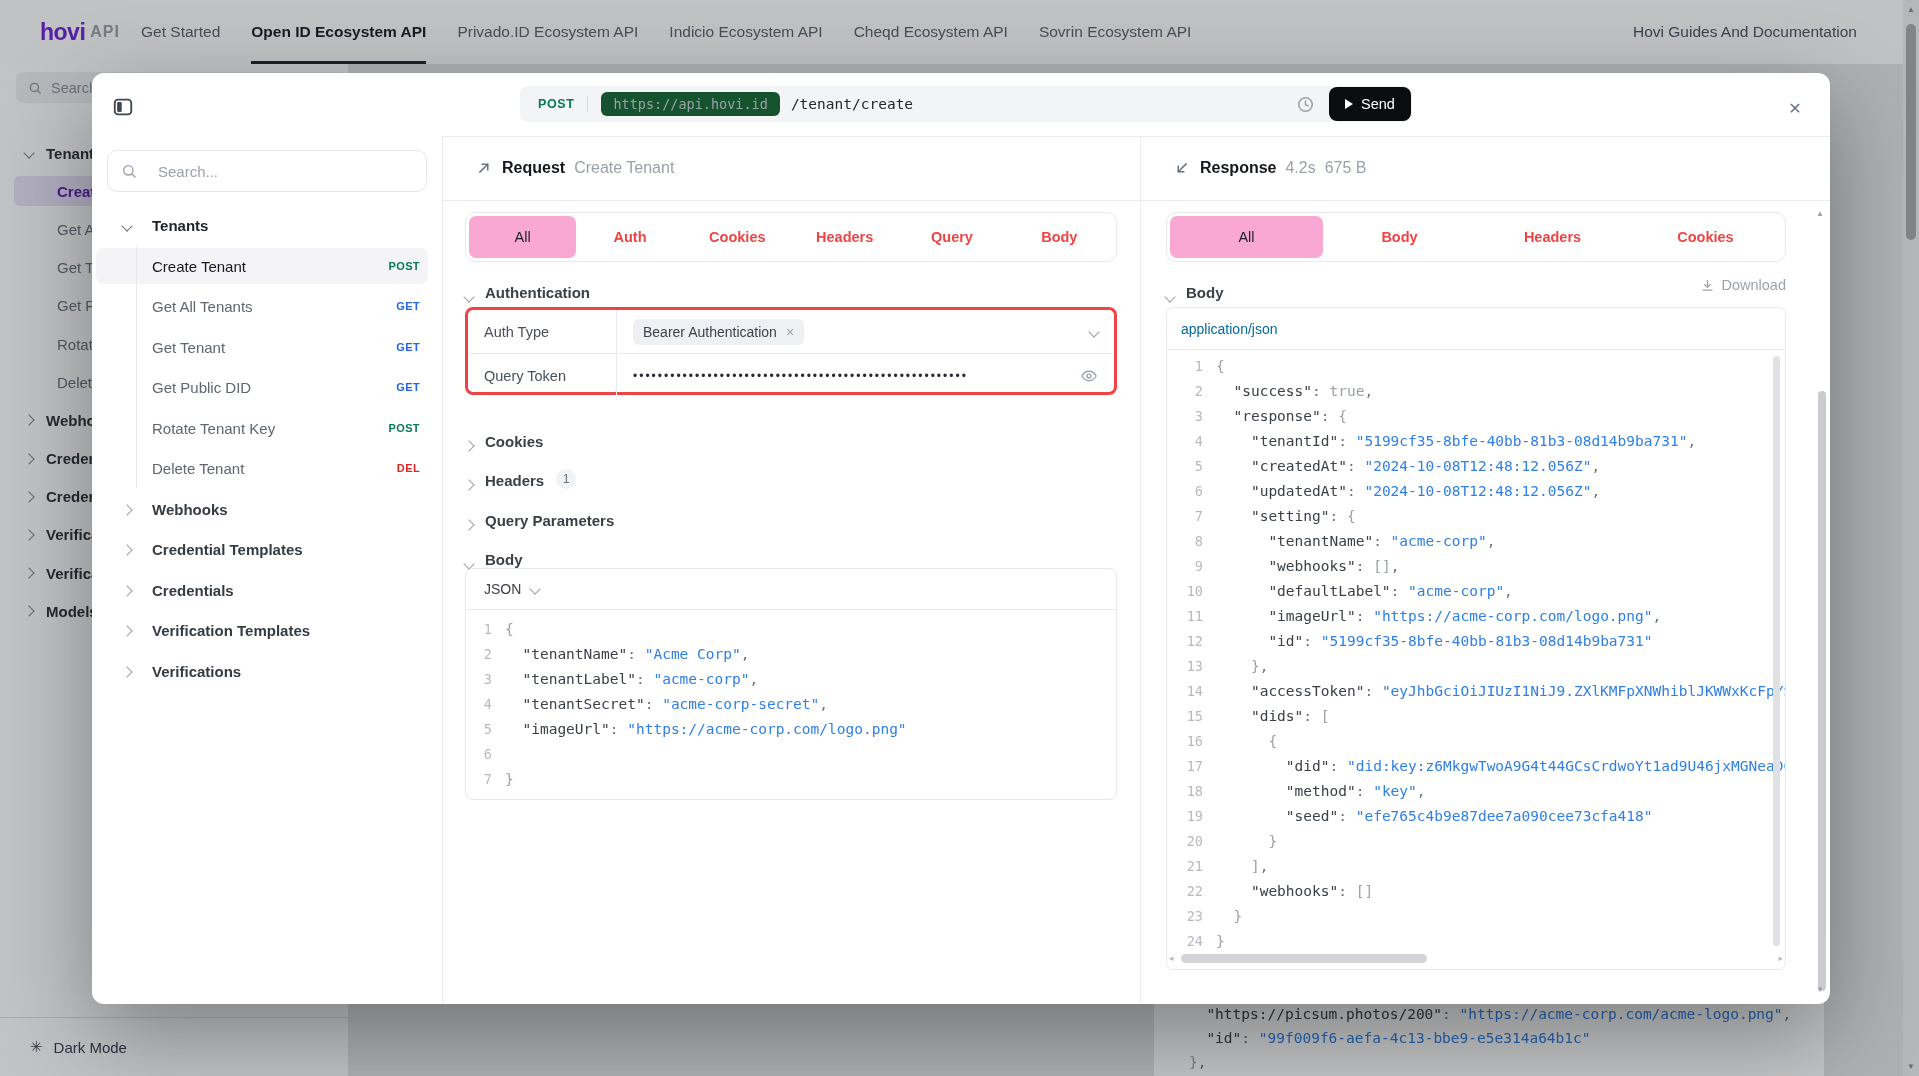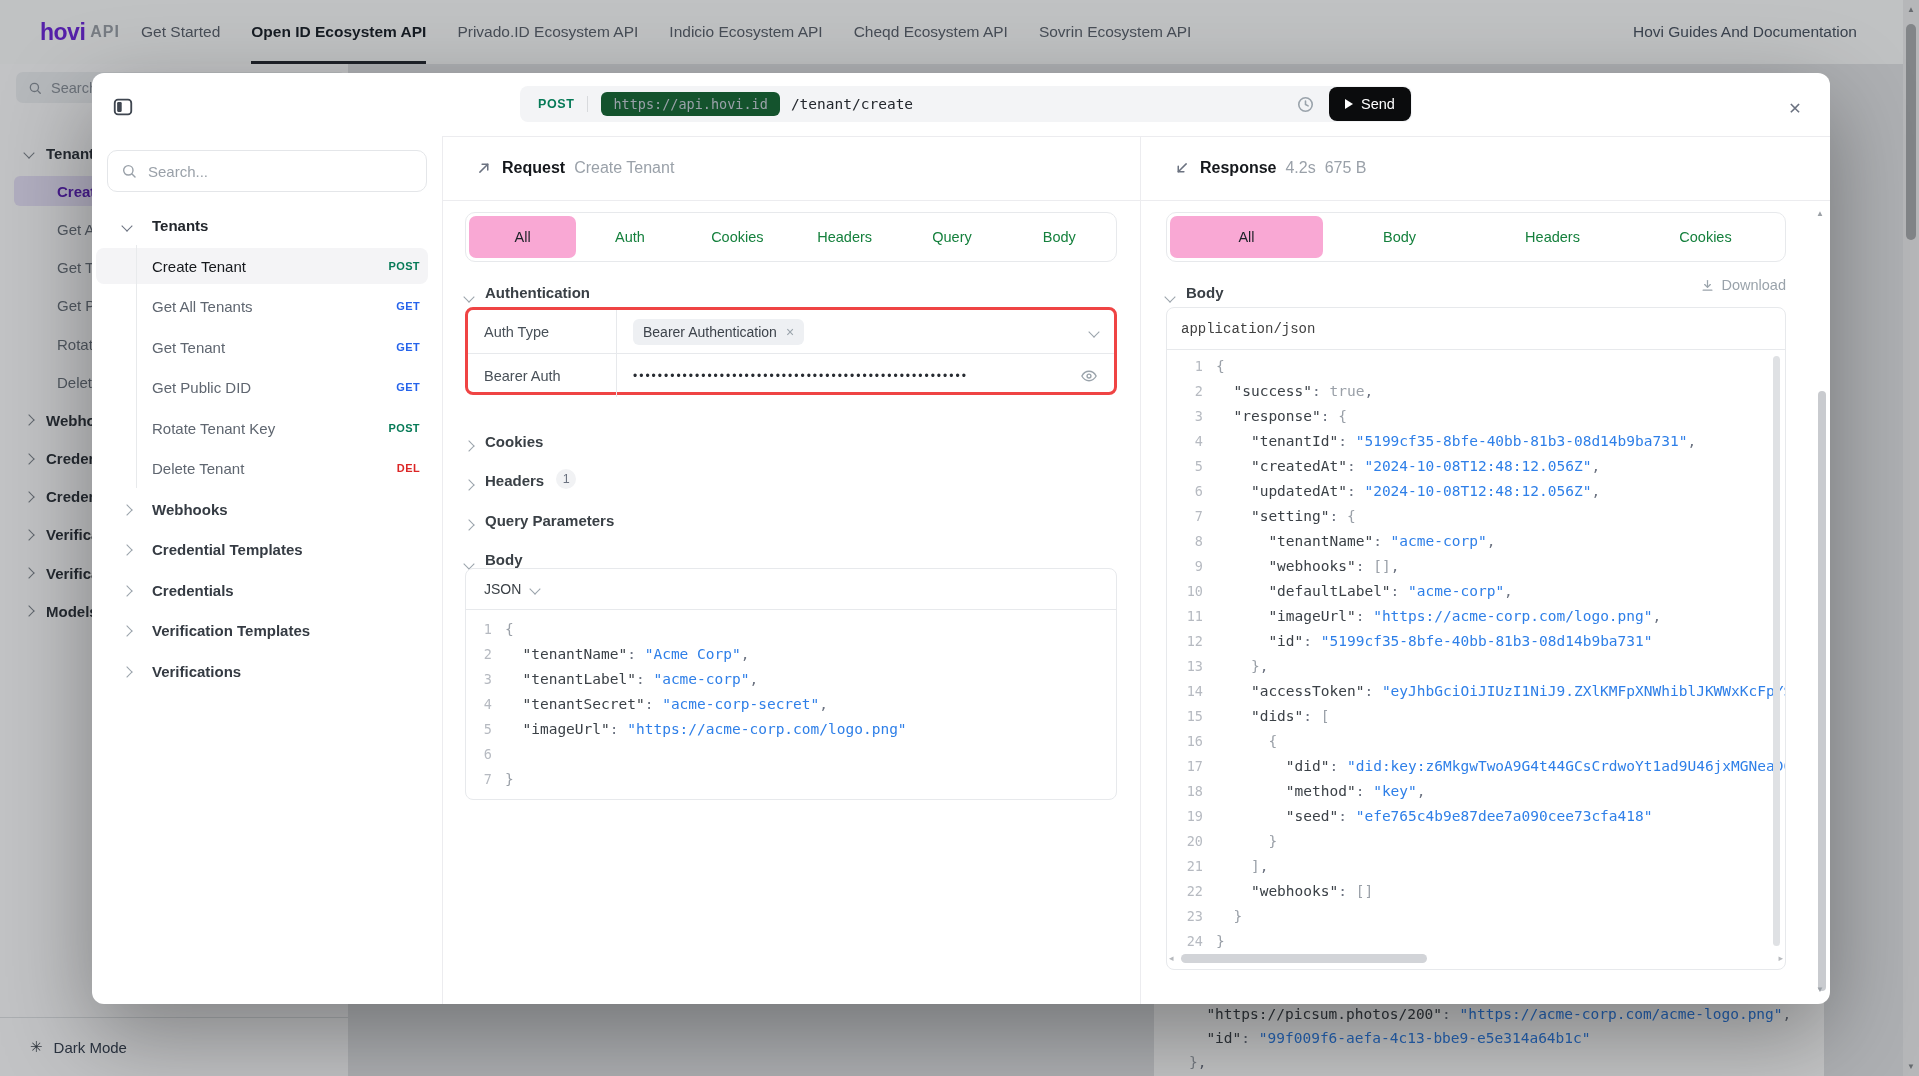--- a/index.html
+++ b/index.html
@@ -53,41 +53,41 @@
   .method{font-size:12.5px;font-weight:700;letter-spacing:.6px;color:#067a57;}
   .urlsep{width:1px;height:16px;background:#d8dadd;margin:0 13px;}
   .urlchip{height:24px;background:#14532d;border-radius:6px;display:flex;align-items:center;padding:0 12px;font-family:"DejaVu Sans Mono",monospace;font-size:13.5px;color:#9aa1a9;}
   .urlpath{margin-left:11px;font-family:"DejaVu Sans Mono",monospace;font-size:14.5px;color:#23272d;}
   .spacer{flex:1;}
   .histicon{margin-right:14px;display:flex;}
   .send{width:82px;height:34px;background:#0b0c0d;border-radius:8px;color:#fff;display:flex;align-items:center;justify-content:center;gap:8px;font-size:14.5px;font-weight:500;cursor:pointer;}
   .playtri{width:0;height:0;border-left:8px solid #fff;border-top:5px solid transparent;border-bottom:5px solid transparent;}
 
   
-  .msearch{position:absolute;left:15px;top:77px;width:320px;height:42px;border:1px solid #e4e6e9;border-radius:10px;box-sizing:border-box;display:flex;align-items:center;padding-left:13px;gap:9px;}
+  .msearch{position:absolute;left:15px;top:77px;width:320px;height:42px;border:1px solid #e4e6e9;border-radius:10px;box-sizing:border-box;display:flex;align-items:center;padding-left:13px;gap:19px;}
   .msearch input{border:none;outline:none;font-size:15px;color:#3a4046;width:240px;font-family:"Liberation Sans",sans-serif;background:transparent;}
   .msearch input::placeholder{color:#9aa1a9;}
   .mtree{position:absolute;left:0;top:132px;width:350px;}
   .mrow{position:relative;height:40.5px;}
   .mrow .cv{position:absolute;left:31px;top:17px;}
   .mrow .glabel{position:absolute;left:60px;top:50%;transform:translateY(-50%);font-size:15px;font-weight:600;color:#353b43;white-space:nowrap;z-index:3;}
   .mrow.toplevel .glabel{color:#22262c;font-weight:600;}
   .mrow .ilabel{position:absolute;left:60px;top:50%;transform:translateY(-50%);font-size:15px;color:#5f6670;white-space:nowrap;z-index:3;}
   .mrow.active .ilabel{color:#16191d;font-weight:500;}
   .mrow .pill{position:absolute;left:4px;right:14px;top:2px;bottom:2px;background:#f4f4f6;border-radius:8px;z-index:1;}
   .mrow .badge{position:absolute;right:22px;top:50%;transform:translateY(-50%);font-size:11px;font-weight:700;letter-spacing:.4px;z-index:3;}
   .indentline{position:absolute;left:44px;width:1px;background:#e8eaec;z-index:2;}
 
   
   .phead{position:absolute;top:79px;height:32px;display:flex;align-items:center;gap:9px;}
   .phead .t1{font-size:16px;font-weight:600;color:#15181c;}
   .phead .t2{font-size:16px;color:#9aa1a9;}
 
   .tabs{position:absolute;top:139px;height:50px;border:1px solid #e7e9ec;border-radius:10px;box-sizing:border-box;padding:3px;display:flex;}
-  .tab{flex:1;display:flex;align-items:center;justify-content:center;font-size:14.5px;color:#15803d;border-radius:7px;cursor:pointer;}
+  .tab{flex:1;display:flex;align-items:center;justify-content:center;font-size:14.5px;color:#ef4444;border-radius:7px;cursor:pointer;font-weight:bold;}
   .tab.active{background:#f9a8d4;color:#1c2127;font-weight:500;}
 
   .secrow{display:flex;align-items:flex-end;gap:12px;}
   .secrow .slabel{font-size:15px;font-weight:600;color:#3a4046;}
   .secbadge{width:20px;height:20px;border-radius:10px;background:#f1f2f4;color:#6b7280;font-size:12.5px;display:flex;align-items:center;justify-content:center;}
 
   .authhead{position:absolute;left:373px;top:196px;width:652px;height:32px;}
   .authtable{position:absolute;left:373px;top:234px;width:652px;height:88px;border:3px solid #ef4444;border-radius:8px;box-sizing:border-box;}
   .atrow{display:flex;height:43px;align-items:center;}
   .atrow.first{border-bottom:1px solid #e7e9ec;}
@@ -107,21 +107,21 @@
   .edcode{padding:7px 0 0 8px;}
   .cline{display:flex;line-height:25px;font-family:"DejaVu Sans Mono",monospace;font-size:14.5px;}
   .cline .lnum{flex:none;width:18px;text-align:right;margin-right:13px;font-size:13.5px;color:#b6bac1;}
   .cline .toks{white-space:pre;}
   .tk-k{color:#3b4147;} .tk-s{color:#2e7fe8;} .tk-p{color:#6b7280;} .tk-l{color:#9aa0a8;}
 
   
   .resbodyrow{position:absolute;left:1074px;top:196px;width:620px;height:32px;}
   .download{position:absolute;right:0;top:0;height:32px;display:flex;align-items:center;gap:7px;font-size:14.5px;color:#9aa3ab;cursor:pointer;}
   .resbox{position:absolute;left:1074px;top:234px;width:620px;height:663px;border:1px solid #e7e9ec;border-radius:8px;box-sizing:border-box;overflow:hidden;}
-  .ctbar{height:41px;border-bottom:1px solid #e7e9ec;display:flex;align-items:center;padding-left:14px;font-family:Liberation Mono, monospace;font-size:14px;color:#404040;}
+  .ctbar{height:41px;border-bottom:1px solid #e7e9ec;display:flex;align-items:center;padding-left:14px;font-family:Liberation Sans, sans-serif;font-size:14px;color:#0369a1;}
   .rescode{padding:4px 0 0 10px;}
   .rescode .lnum{width:26px;}
   .innervscroll{position:absolute;right:5px;top:48px;width:7px;height:590px;background:#dfe1e4;border-radius:4px;}
   .hscroll{position:absolute;left:2px;right:2px;bottom:6px;height:9px;}
   .hscroll .thumb{position:absolute;left:12px;top:0;width:246px;height:9px;background:#d2d4d8;border-radius:5px;}
   .hscroll .ar{position:absolute;top:-1px;font-size:9px;color:#b6b9bd;}
 
   .modscroll{position:absolute;left:1726px;top:136px;width:8px;bottom:10px;}
   .modscroll .thumb{position:absolute;left:0;top:182px;width:8px;height:600px;background:#c9cbcf;border-radius:4px;}
   .modscroll .ar{position:absolute;left:-2px;font-size:8px;color:#9ba0a6;}
@@ -353,21 +353,21 @@
           <span class="chip">
             <span>Bearer Authentication</span>
             <span class="x">×</span>
           </span>
           <span class="rowend">
               <span class="cv down"></span>
             </span>
         </div>
       </div>
       <div class="atrow">
-        <div class="atlabel">Bearer Auth</div>
+        <div class="atlabel">Query Token</div>
         <div class="atval">
           <span class="dots" id="token-dots">••••••••••••••••••••••••••••••••••••••••••••••••••••••</span>
           <span class="rowend">
             <svg width="18" height="18" viewBox="0 0 24 24" fill="none" stroke="#9aa3ab" stroke-width="1.8">
                 <path d="M2.5 12s3.4-6.3 9.5-6.3S21.5 12 21.5 12s-3.4 6.3-9.5 6.3S2.5 12 2.5 12z"></path>
                 <circle cx="12" cy="12" r="2.6"></circle>
               </svg>
           </span>
         </div>
       </div>

